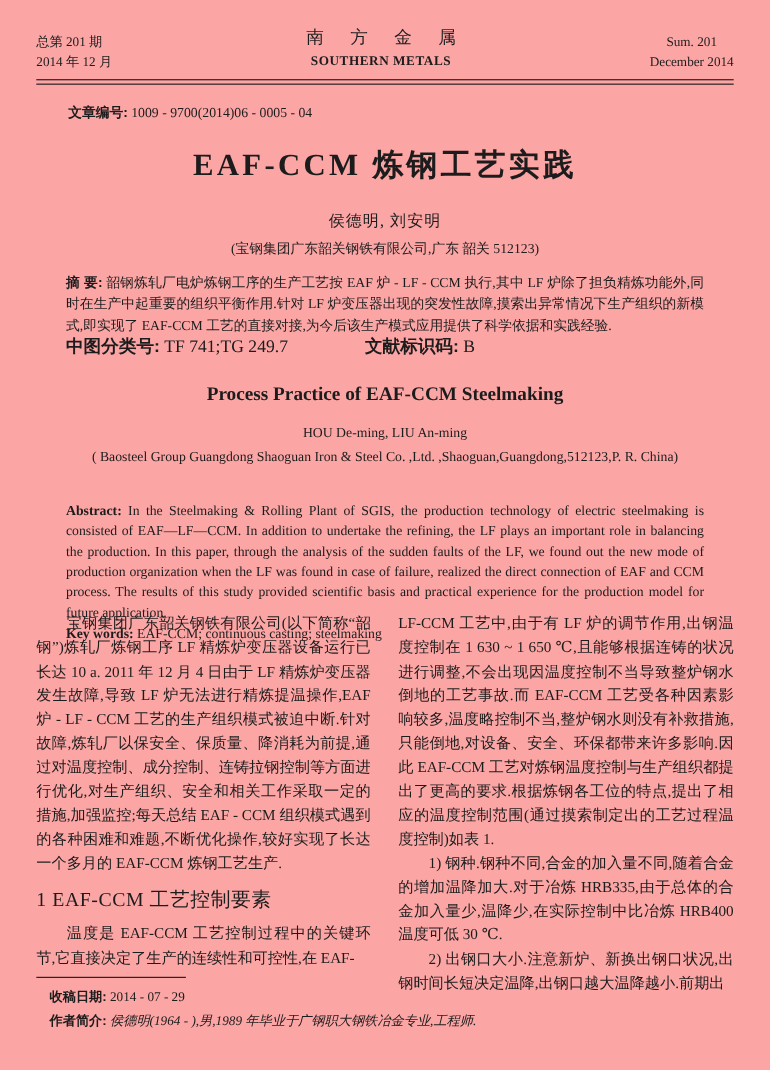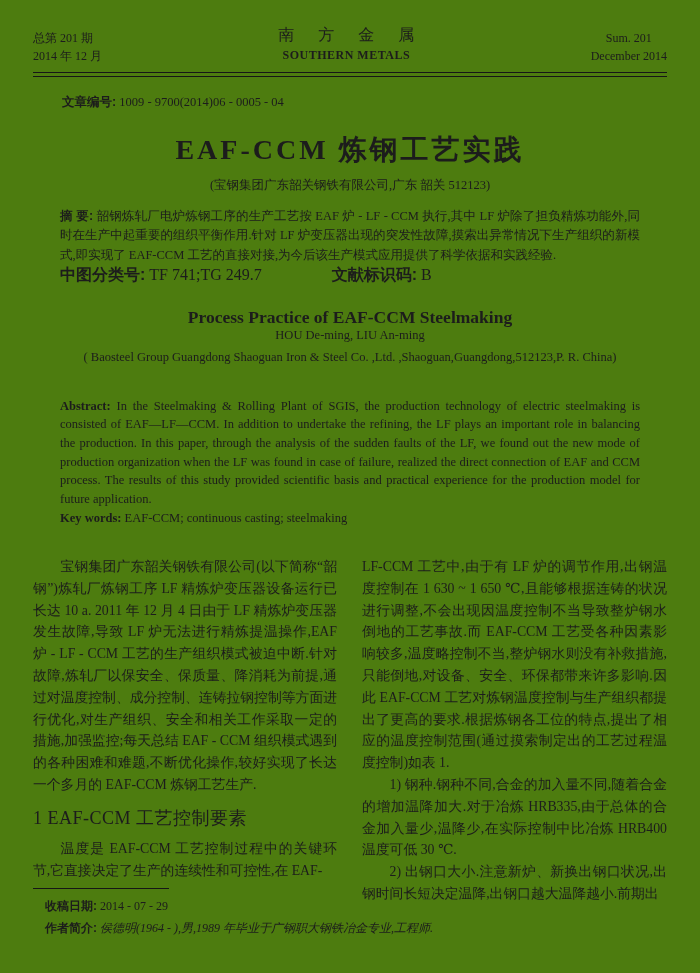--- a/index.html
+++ b/index.html
@@ -5,21 +5,21 @@
   html,body{margin:0;padding:0;}
   body{
     background:#8a8a8a;
     font-family:"Liberation Serif","DejaVu Serif",serif;
     -webkit-font-smoothing:antialiased;
   }
   .page{
     position:relative;
     width:700px;height:973px;
     margin:0 auto;
-    background:#4d7c0f;
+    background:#fca5a5;
     color:#1c1c1c;
     overflow:hidden;
   }
   
   .jheader{
     display:flex;justify-content:space-between;align-items:flex-end;
     margin:25px 33px 0 33px;
   }
   .jheader .hl{font-size:12px;line-height:18px;}
   .jheader .hc{text-align:center;}
@@ -37,21 +37,21 @@
   .authors-cn{margin-top:22px;text-align:center;font-size:14.5px;letter-spacing:1px;}
   .affil-cn{margin-top:8px;text-align:center;font-size:12.5px;}
   
   .abs-cn{margin:13px 60px 0 60px;font-size:12.5px;line-height:19.5px;text-align:justify;}
   .abs-cn .lbl{font-size:12.5px;}
   .kw-line{margin:0 60px;font-size:12.5px;line-height:19.5px;}
   .clc-line{margin:0 60px;font-size:16px;line-height:19.5px;display:flex;}
   .clc-line .gap{width:70px;}
   
   .title-en{margin-top:22px;text-align:center;font-size:17.5px;font-weight:bold;}
-  .authors-en{text-align:center;font-size:12.5px;}
+  .authors-en{margin-top:17px;text-align:center;font-size:12.5px;}
   .affil-en{margin-top:7px;text-align:center;font-size:12.5px;}
   .abs-en{margin:32px 60px 0 60px;font-size:12.5px;line-height:18.7px;text-align:justify;}
   .kw-en{margin:0 60px;font-size:12.5px;line-height:18.7px;}
   
   .col{position:absolute;top:556px;font-size:13.8px;line-height:21.8px;text-align:justify;overflow:hidden;}
   .col-left{left:33px;width:304px;height:334px;}
   .col-right{left:362px;width:305px;height:350px;}
   .col p{margin:0;text-indent:2em;}
   .col p.noindent{text-indent:0;}
   .sec-h1{margin:9px 0 7px 0;font-size:18px;letter-spacing:.5px;text-indent:0;line-height:26px;}
@@ -82,20 +82,21 @@
     </div>
   </div>
   <div class="double-rule"></div>
 
   <div class="article-no">
     <span class="hei">文章编号:</span>
     <span>1009 - 9700(2014)06 - 0005 - 04</span>
   </div>
 
   <div class="title-cn">EAF-CCM 炼钢工艺实践</div>
+  <div class="authors-cn">侯德明, 刘安明</div>
   <div class="affil-cn">(宝钢集团广东韶关钢铁有限公司,广东 韶关 512123)</div>
 
   <div class="abs-cn">
     <span class="hei lbl">摘  要:</span>
     <span>韶钢炼轧厂电炉炼钢工序的生产工艺按 EAF 炉 - LF - CCM 执行,其中 LF 炉除了担负精炼功能外,同时在生产中起重要的组织平衡作用.针对 LF 炉变压器出现的突发性故障,摸索出异常情况下生产组织的新模式,即实现了 EAF-CCM 工艺的直接对接,为今后该生产模式应用提供了科学依据和实践经验.</span>
   </div>
   <div class="clc-line">
     <span>
       <span class="hei">中图分类号:</span>
       <span>TF 741;TG 249.7</span>

